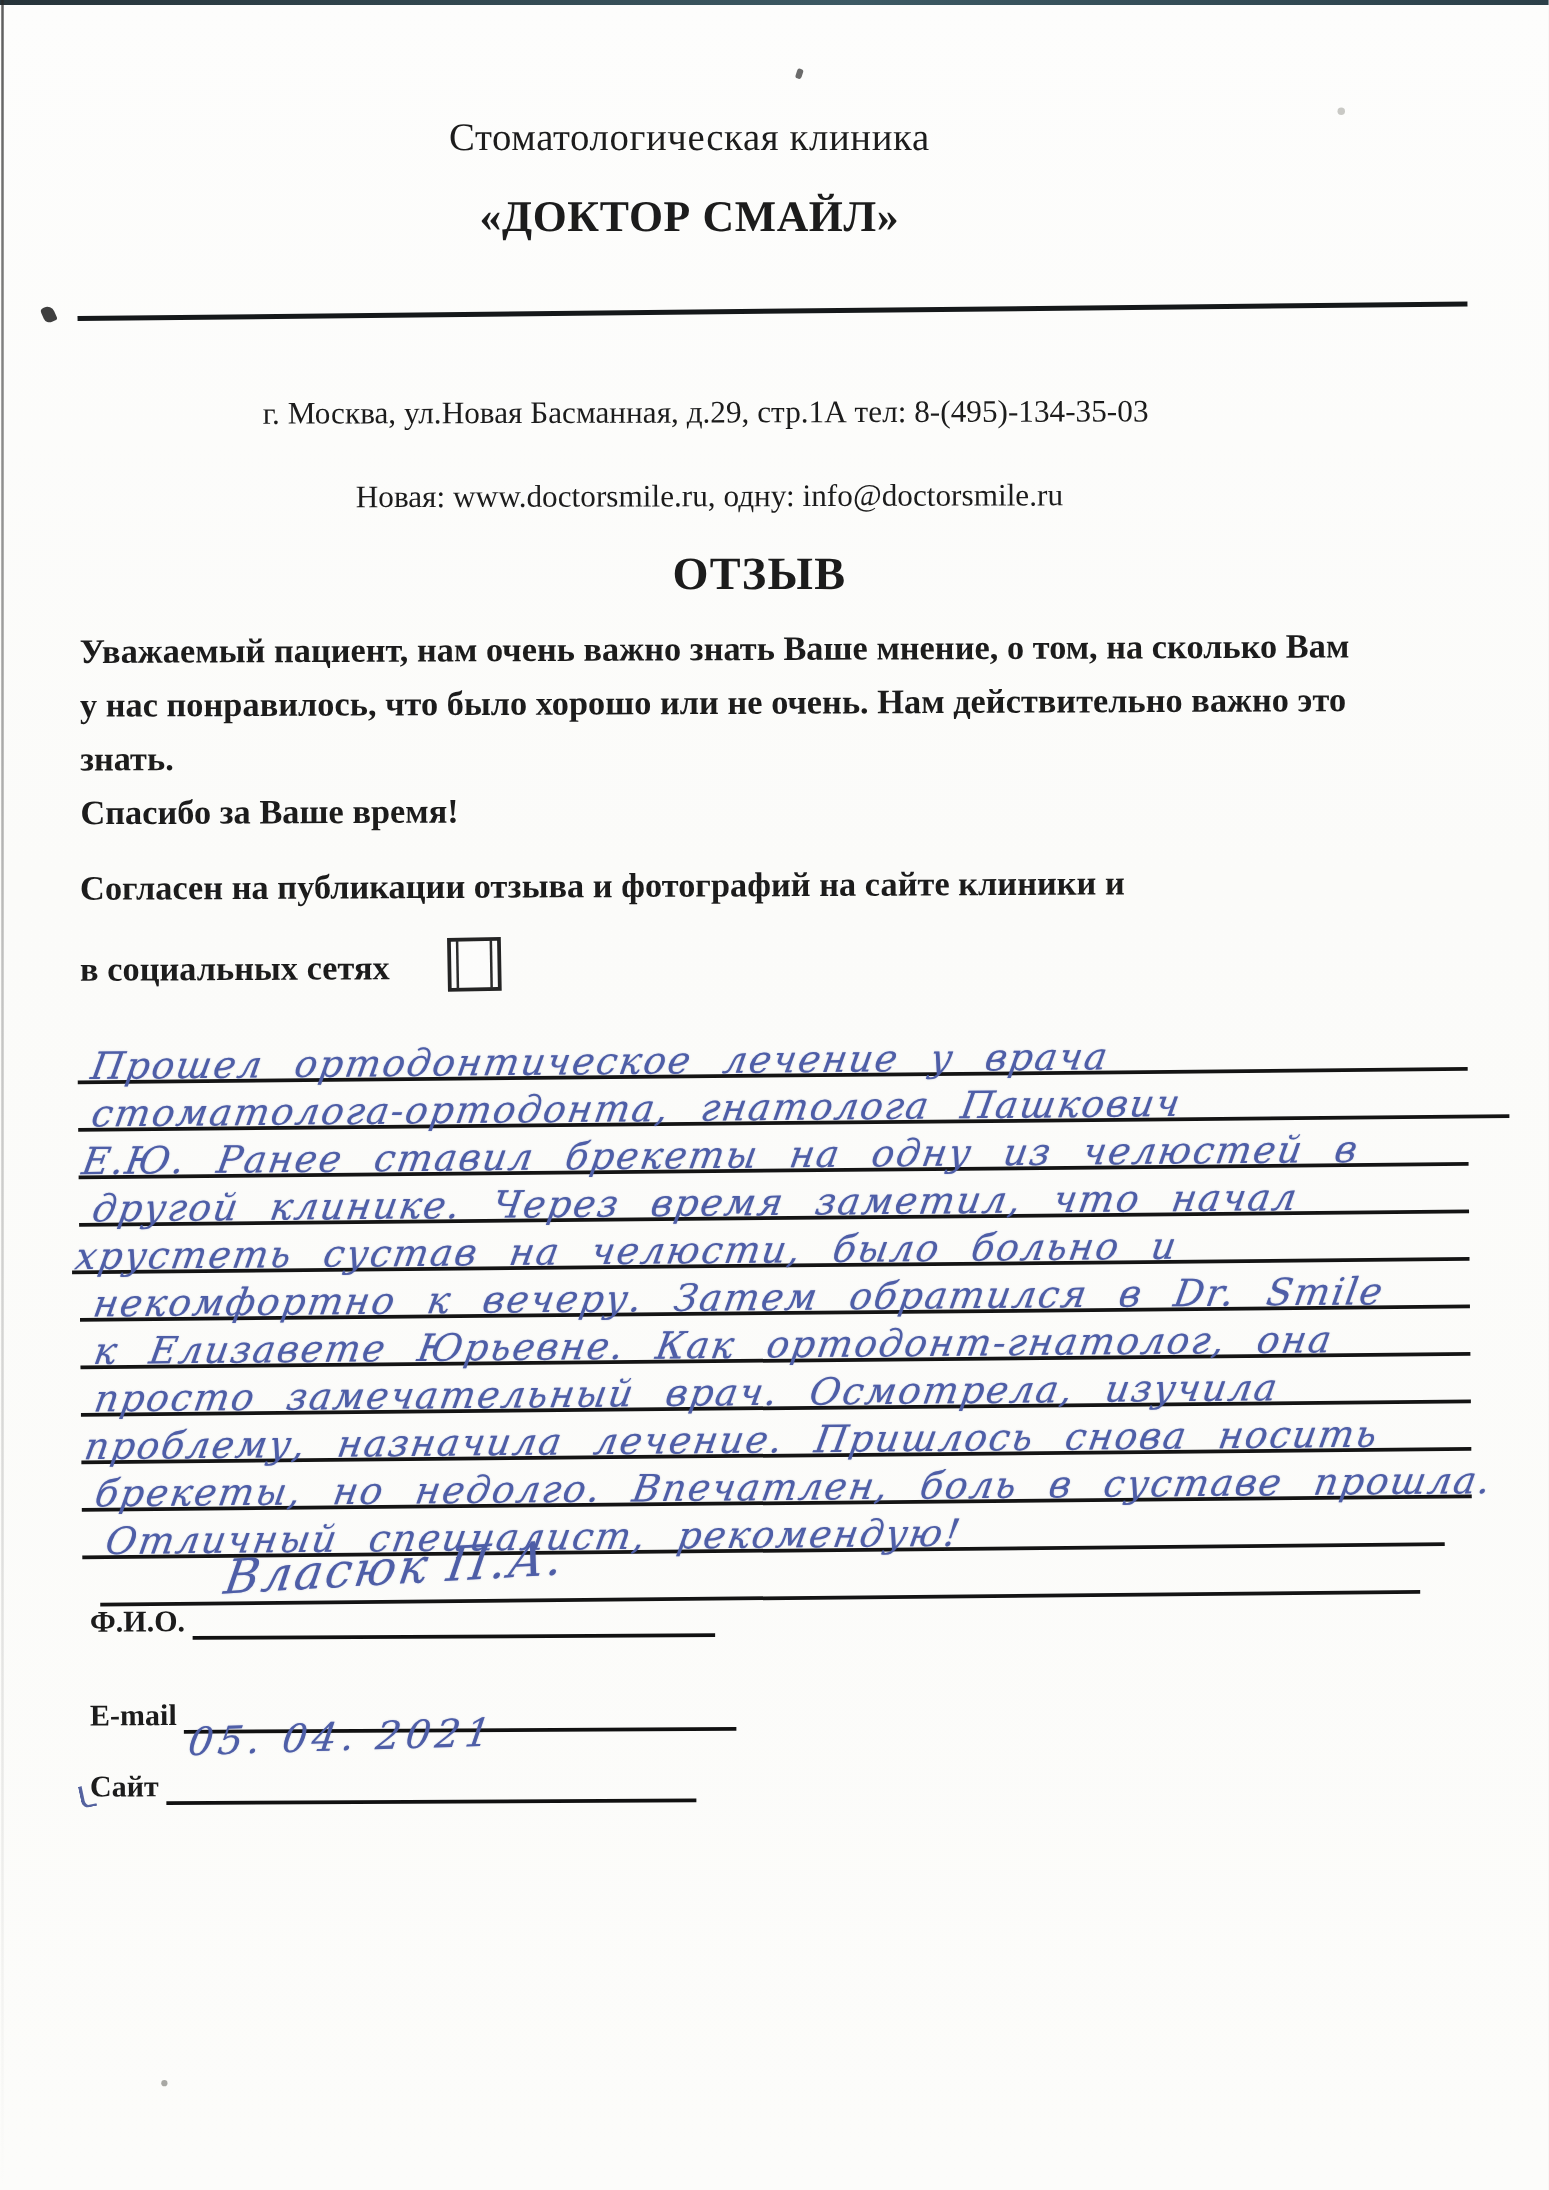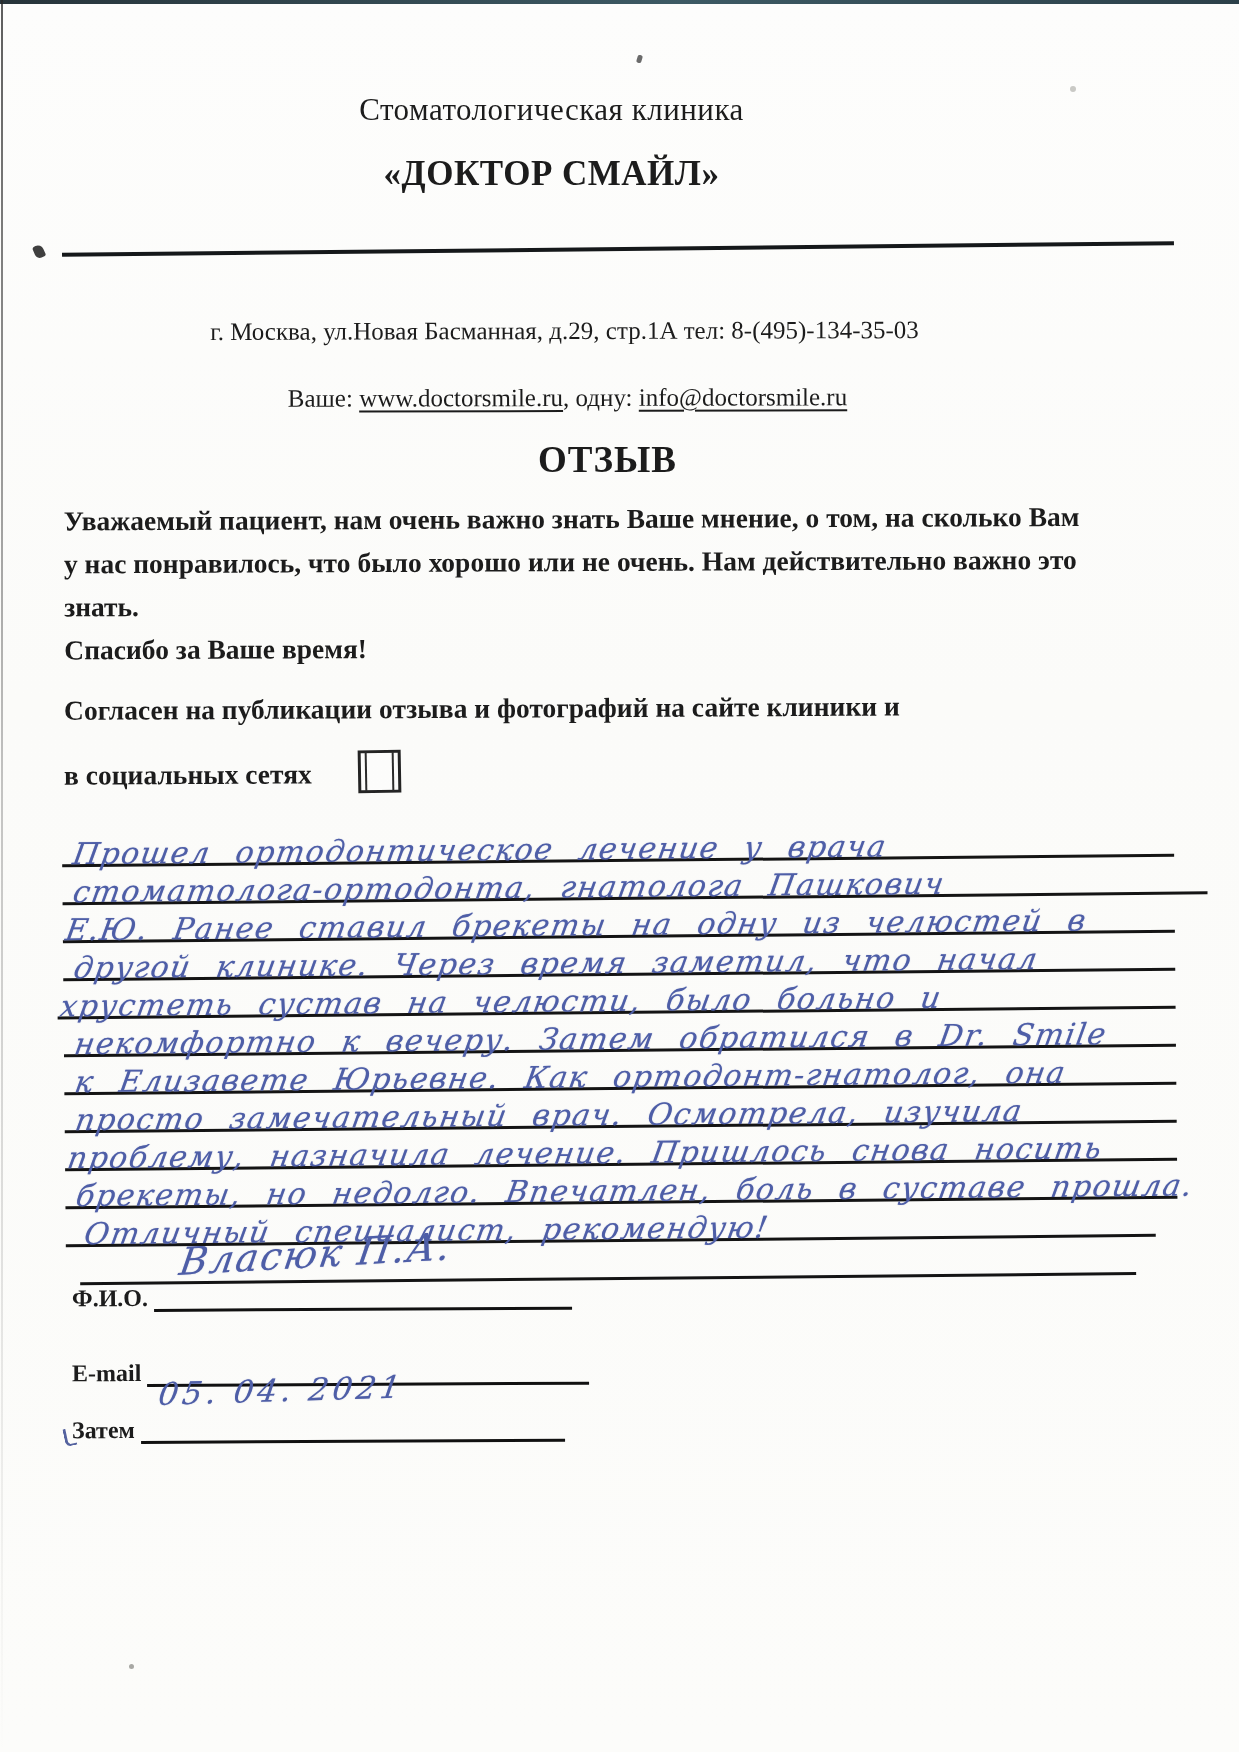--- a/index.html
+++ b/index.html
@@ -29,21 +29,21 @@
   .title1{position:absolute;top:92px;left:0;width:100%;text-align:center;
     font-size:31px;letter-spacing:.5px;transform:translateX(-68px);}
   .title2{position:absolute;top:154px;left:0;width:100%;text-align:center;
     font-size:35px;font-weight:bold;letter-spacing:.5px;transform:translateX(-68px);}
   .rule-top{position:absolute;top:247px;left:62px;width:1112px;height:4px;
     background:#15181a;transform:rotate(-0.6deg);}
   .address{position:absolute;top:317px;left:0;width:100%;text-align:center;
     font-size:25px;transform:translateX(-55px) rotate(-0.15deg);}
   .contacts{position:absolute;top:384px;left:0;width:100%;text-align:center;
     font-size:25px;transform:translateX(-52px) rotate(-0.15deg);}
-  .contacts a{color:#1c1c1c;text-decoration:underline;text-underline-offset:4px;cursor:pointer;}
+  .contacts a{color:#1c1c1c;text-underline-offset:4px;cursor:pointer;}
   .doc-title{position:absolute;top:438px;left:0;width:100%;text-align:center;
     font-size:37px;font-weight:bold;letter-spacing:1px;transform:translateX(-12px);}
 
   
   .intro{position:absolute;top:497px;left:64px;width:1090px;
     font-size:27.5px;font-weight:bold;transform:rotate(-0.25deg);}
   .intro div{height:43px;line-height:43px;white-space:nowrap;}
 
   
   .consent1{position:absolute;top:692px;left:64px;width:1090px;
@@ -103,21 +103,21 @@
   <div class="speck c"></div>
   <div class="speck d"></div>
   <div class="speck e"></div>
 
   <div class="title1">Стоматологическая клиника</div>
   <div class="title2">«ДОКТОР СМАЙЛ»</div>
   <div class="rule-top"></div>
 
   <div class="address">г. Москва, ул.Новая Басманная, д.29, стр.1А тел: 8-(495)-134-35-03</div>
 
-  <div class="contacts"><span>Ваше:</span><span>&nbsp;</span><a class="link">www.doctorsmile.ru</a><span>, одну:</span><span>&nbsp;</span><a class="link">info@doctorsmile.ru</a></div>
+  <div class="contacts"><span>Новая:</span><span>&nbsp;</span><a class="link">www.doctorsmile.ru</a><span>, одну:</span><span>&nbsp;</span><a class="link">info@doctorsmile.ru</a></div>
 
   <div class="doc-title">ОТЗЫВ</div>
 
   <div class="intro">
     <div>Уважаемый пациент, нам очень важно знать Ваше мнение, о том, на сколько Вам</div>
     <div>у нас понравилось, что было хорошо или не очень. Нам действительно важно это</div>
     <div>знать.</div>
     <div>Спасибо за Ваше время!</div>
   </div>
 
@@ -172,19 +172,19 @@
   </div>
 
   <div class="field-row row-email">
     <span class="flabel">E-mail</span>
     <span class="fline">
       <span class="hw sig"></span>
     </span>
   </div>
 
   <div class="field-row row-date">
-    <span class="flabel">Затем</span>
+    <span class="flabel">Сайт</span>
     <span class="fline">
       <span class="hw date-val">05. 04. 2021</span>
     </span>
   </div>
 
 </div>
 
 </body></html>

